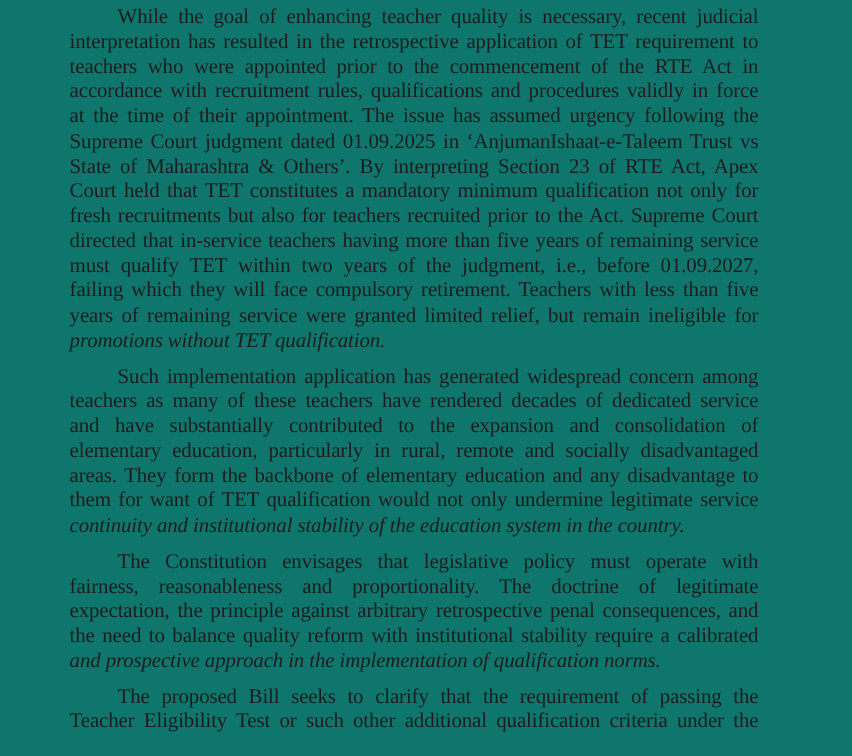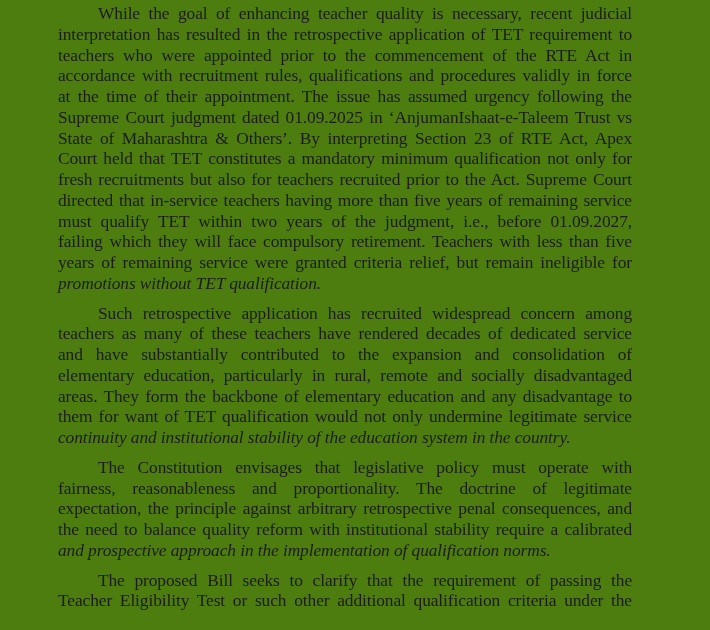--- a/index.html
+++ b/index.html
@@ -12,21 +12,21 @@
       height: 630px;
       overflow: hidden;
       position: relative;
     }
     .page {
       position: absolute;
       left: 0;
       top: 0;
       width: 710px;
       height: 630px;
-      background: #4d7c0f;
+      background: #0f766e;
     }
     .text-block {
       position: absolute;
       left: 58px;
       top: 3px;
       width: 574px;
       font-family: "Liberation Serif", "DejaVu Serif", serif;
       font-size: 17.4px;
       line-height: 20.75px;
       color: #1c1c1c;
@@ -66,26 +66,26 @@
       <span class="line">teachers who were appointed prior to the commencement of the RTE Act in</span>
       <span class="line">accordance with recruitment rules, qualifications and procedures validly in force</span>
       <span class="line">at the time of their appointment. The issue has assumed urgency following the</span>
       <span class="line">Supreme Court judgment dated 01.09.2025 in ‘AnjumanIshaat-e-Taleem Trust vs</span>
       <span class="line">State of Maharashtra &amp; Others’. By interpreting Section 23 of RTE Act, Apex</span>
       <span class="line">Court held that TET constitutes a mandatory minimum qualification not only for</span>
       <span class="line">fresh recruitments but also for teachers recruited prior to the Act. Supreme Court</span>
       <span class="line">directed that in-service teachers having more than five years of remaining service</span>
       <span class="line">must qualify TET within two years of the judgment, i.e., before 01.09.2027,</span>
       <span class="line">failing which they will face compulsory retirement. Teachers with less than five</span>
-      <span class="line">years of remaining service were granted criteria relief, but remain ineligible for</span>
+      <span class="line">years of remaining service were granted limited relief, but remain ineligible for</span>
       <span class="line last">promotions without TET qualification.</span>
     </p>
 
     <p class="para" style="text-indent:0;">
-      <span class="line first">Such retrospective application has recruited widespread concern among</span>
+      <span class="line first">Such implementation application has generated widespread concern among</span>
       <span class="line">teachers as many of these teachers have rendered decades of dedicated service</span>
       <span class="line">and have substantially contributed to the expansion and consolidation of</span>
       <span class="line">elementary education, particularly in rural, remote and socially disadvantaged</span>
       <span class="line">areas. They form the backbone of elementary education and any disadvantage to</span>
       <span class="line">them for want of TET qualification would not only undermine legitimate service</span>
       <span class="line last">continuity and institutional stability of the education system in the country.</span>
     </p>
 
     <p class="para" style="text-indent:0;">
       <span class="line first">The Constitution envisages that legislative policy must operate with</span>

